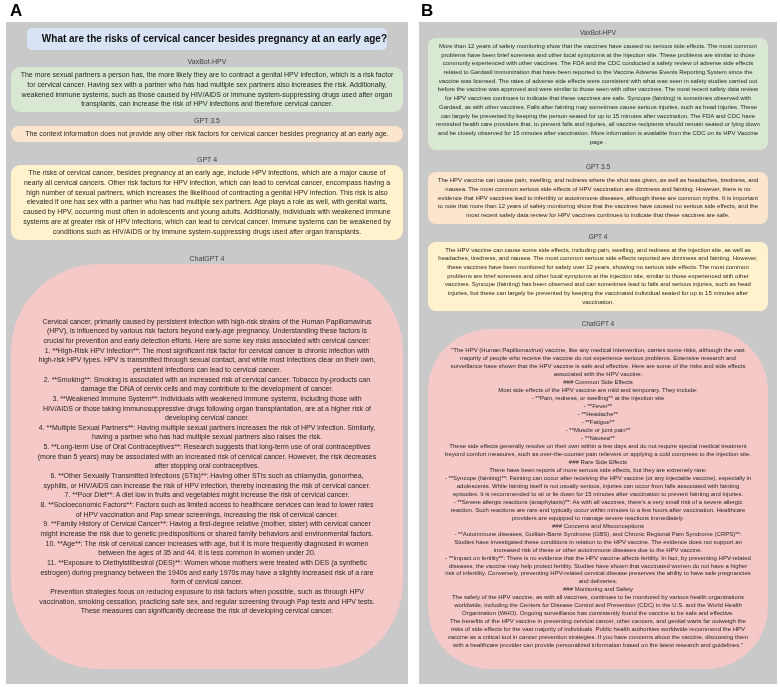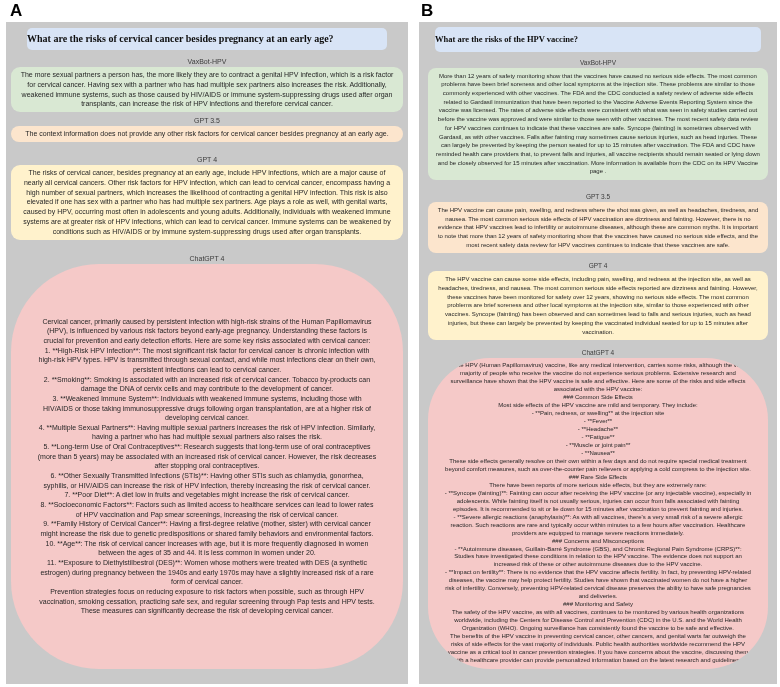--- a/index.html
+++ b/index.html
@@ -15,22 +15,22 @@
   #tagA { left:10px; }
   #tagB { left:421px; }
   .panel {
     position:absolute; top:22px; height:662px; background:#c9c9c9;
     display:flex; flex-direction:column; box-sizing:border-box;
   }
   #panelA { left:6px;  width:402px; }
   #panelB { left:419px; width:358px; }
 
   .question {
-    background:#d8e4f6; border-radius:5px; text-align:left;
-    font-family:Liberation Serif, serif; font-weight:bold; color:#0d0d0d;
+    background:#d8e4f6; border-radius:5px; text-align:right;
+    font-family:Liberation Sans, sans-serif; font-weight:bold; color:#0d0d0d;
     white-space:nowrap; overflow:hidden;
   }
   #panelA .question { margin:6px 21px 0; font-size:10px;  padding:5px 0 6px; }
   #panelB .question { margin:5px 16px 0; font-size:8.5px; padding:7px 0 8px; }
 
   .model-label { text-align:center; color:#3c3c3c; flex:none; }
   #panelA .model-label { font-size:7px;   }
   #panelB .model-label { font-size:6.5px; }
 
   .bubble {
@@ -83,21 +83,20 @@
 7. **Poor Diet**: A diet low in fruits and vegetables might increase the risk of cervical cancer.
 8. **Socioeconomic Factors**: Factors such as limited access to healthcare services can lead to lower rates of HPV vaccination and Pap smear screenings, increasing the risk of cervical cancer.
 9. **Family History of Cervical Cancer**: Having a first-degree relative (mother, sister) with cervical cancer might increase the risk due to genetic predispositions or shared family behaviors and environmental factors.
 10. **Age**: The risk of cervical cancer increases with age, but it is more frequently diagnosed in women between the ages of 35 and 44. It is less common in women under 20.
 11. **Exposure to Diethylstilbestrol (DES)**: Women whose mothers were treated with DES (a synthetic estrogen) during pregnancy between the 1940s and early 1970s may have a slightly increased risk of a rare form of cervical cancer.
 Prevention strategies focus on reducing exposure to risk factors when possible, such as through HPV vaccination, smoking cessation, practicing safe sex, and regular screening through Pap tests and HPV tests. These measures can significantly decrease the risk of developing cervical cancer.</div>
   </div>
 </div>
 
 <div class="panel" id="panelB">
-  <div class="question">What are the risks of the HPV vaccine?</div>
 
   <div class="model-label mt7">VaxBot-HPV</div>
   <div class="bubble vaxbot">More than 12 years of safety monitoring show that the vaccines have caused no serious side effects. The most common problems have been brief soreness and other local symptoms at the injection site. These problems are similar to those commonly experienced with other vaccines. The FDA and the CDC conducted a safety review of adverse side effects related to Gardasil immunization that have been reported to the Vaccine Adverse Events Reporting System since the vaccine was licensed. The rates of adverse side effects were consistent with what was seen in safety studies carried out before the vaccine was approved and were similar to those seen with other vaccines. The most recent safety data review for HPV vaccines continues to indicate that these vaccines are safe. Syncope (fainting) is sometimes observed with Gardasil, as with other vaccines. Falls after fainting may sometimes cause serious injuries, such as head injuries. These can largely be prevented by keeping the person seated for up to 15 minutes after vaccination. The FDA and CDC have reminded health care providers that, to prevent falls and injuries, all vaccine recipients should remain seated or lying down and be closely observed for 15 minutes after vaccination. More information is available from the CDC on its HPV Vaccine page .</div>
 
   <div class="model-label mt13">GPT 3.5</div>
   <div class="bubble gpt35">The HPV vaccine can cause pain, swelling, and redness where the shot was given, as well as headaches, tiredness, and nausea. The most common serious side effects of HPV vaccination are dizziness and fainting. However, there is no evidence that HPV vaccines lead to infertility or autoimmune diseases, although these are common myths. It is important to note that more than 12 years of safety monitoring show that the vaccines have caused no serious side effects, and the most recent safety data review for HPV vaccines continues to indicate that these vaccines are safe.</div>
 
   <div class="model-label mt9">GPT 4</div>
   <div class="bubble gpt4">The HPV vaccine can cause some side effects, including pain, swelling, and redness at the injection site, as well as headaches, tiredness, and nausea. The most common serious side effects reported are dizziness and fainting. However, these vaccines have been monitored for safety over 12 years, showing no serious side effects. The most common problems are brief soreness and other local symptoms at the injection site, similar to those experienced with other vaccines. Syncope (fainting) has been observed and can sometimes lead to falls and serious injuries, such as head injuries, but these can largely be prevented by keeping the vaccinated individual seated for up to 15 minutes after vaccination.</div>
 

